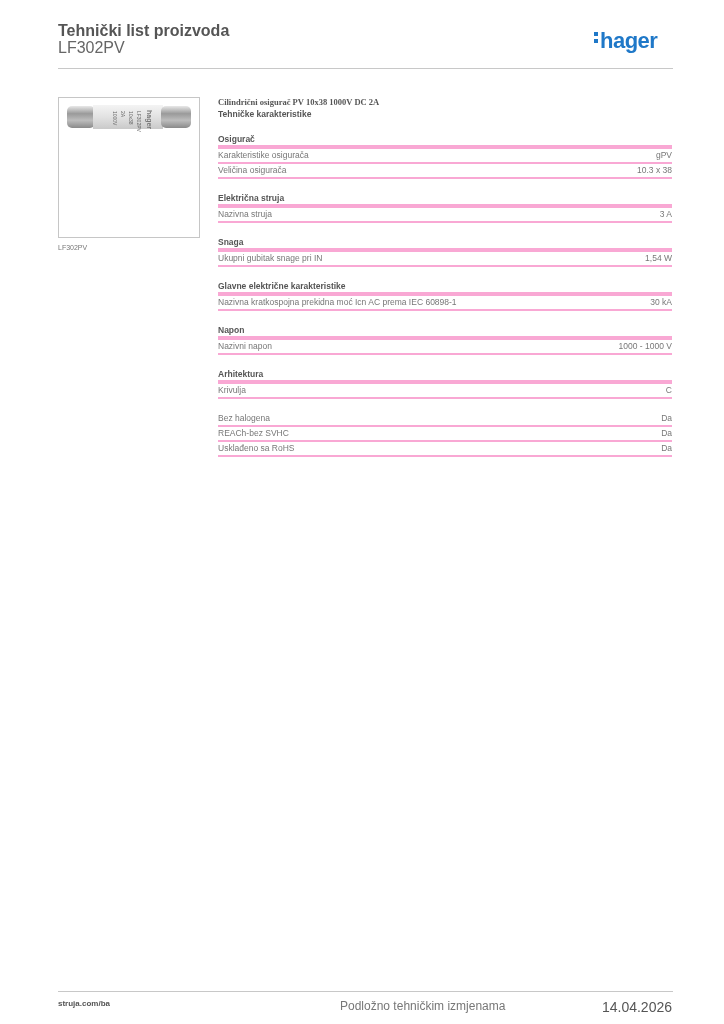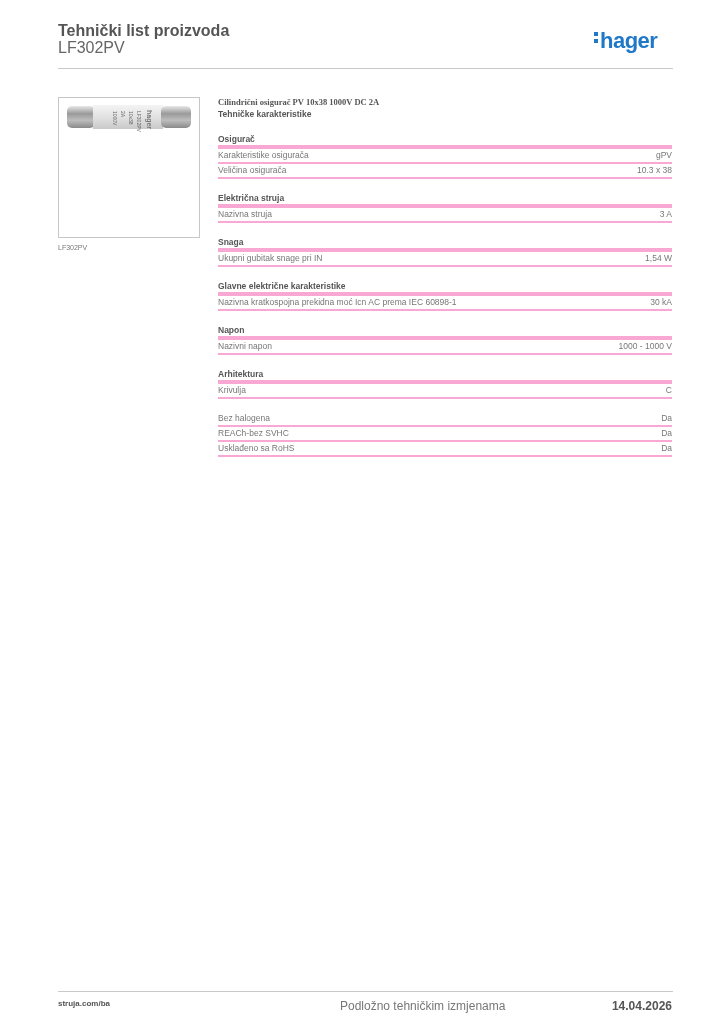--- a/index.html
+++ b/index.html
@@ -20,21 +20,21 @@
   .tech-head { font-size: 8.5px; font-weight: bold; color: #555; height: 12px; line-height: 12px; }
   .group { margin-top: 13px; }
   .group:first-of-type { margin-top: 13px; }
   .g-title { font-size: 8.5px; font-weight: bold; color: #555; height: 12px; line-height: 12px; border-bottom: 4px solid #f9a8d4; }
   .row { display: flex; justify-content: space-between; font-size: 8.5px; color: #777; height: 13px; line-height: 13px; border-bottom: 2px solid #f9a8d4; }
   .row .v { text-align: right; }
 
   .ftr-line { position: absolute; left: 58px; top: 991px; width: 615px; height: 1px; background: #c8c8c8; }
   .ftr-left { position: absolute; left: 58px; top: 999px; font-size: 8px; font-weight: bold; color: #555; }
   .ftr-mid { position: absolute; left: 312px; top: 999px; font-size: 12px; color: #777; padding-left: 28px; }
-  .ftr-right { position: absolute; right: 52px; top: 999px; font-size: 12px; font-weight: bold; color: #555; }
+  .ftr-right { position: absolute; right: 52px; top: 999px; font-size: 14px; font-weight: normal; color: #555; }
 </style>
 </head>
 <body>
 
 <div>
   <div class="hdr-title">Tehnički list proizvoda</div>
   <div class="hdr-sub">LF302PV</div>
   <div class="logo"><span class="colon"><i></i><i></i></span><span>hager</span></div>
   <div class="hdr-line"></div>
 </div>

